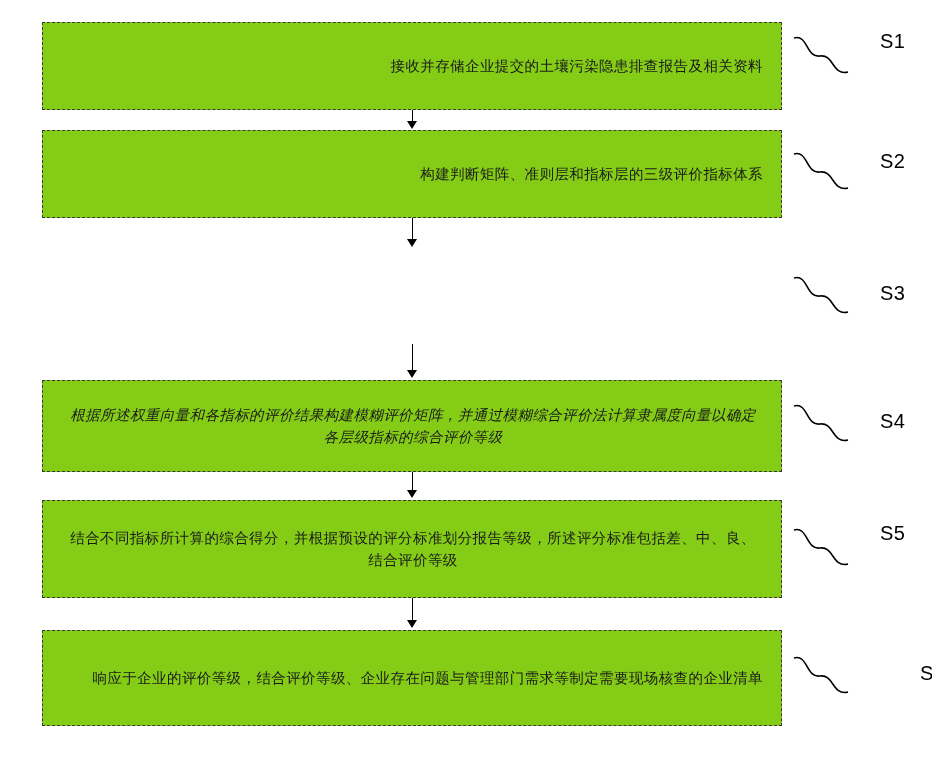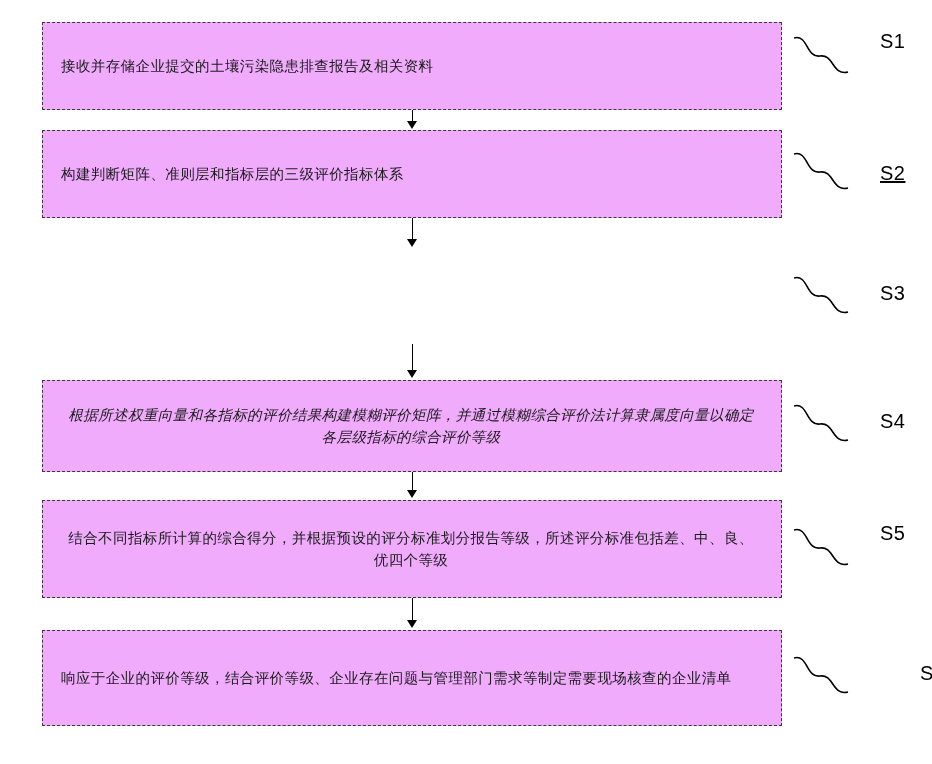--- a/index.html
+++ b/index.html
@@ -16,25 +16,25 @@
   }
   #flowchart {
     position: relative;
     width: 932px;
     height: 764px;
   }
   .step-box {
     position: absolute;
     left: 42px;
     border: 1px dashed #3a3a3a;
-    background: #f0abfc;
+    background: #84cc16;
     box-sizing: border-box;
     display: flex;
     align-items: center;
-    justify-content: flex-start;
+    justify-content: flex-end;
     text-align: center;
     padding: 6px 18px;
   }
   .step-text {
     font-size: 14.5px;
     line-height: 1.55;
     color: #1a1a1a;
     letter-spacing: 0.4px;
     max-width: 700px;
   }
@@ -81,21 +81,21 @@
 
   <div class="connector" style="top:110px; height:12px;"></div>
   <div class="arrow-head" style="top:121px;"></div>
 
   <div class="step-box" style="top:130px; height:88px; width:740px;">
     <div class="step-text">构建判断矩阵、准则层和指标层的三级评价指标体系</div>
   </div>
   <svg class="squiggle" style="top:148px; left:790px;" viewBox="0 0 62 46">
     <path d="M4 6 C 18 2, 16 26, 30 24 C 44 22, 42 44, 58 40" fill="none" stroke="#000" stroke-width="1.6"></path>
   </svg>
-  <div class="step-label" style="top:162px; left:880px;text-decoration:underline;">S2</div>
+  <div class="step-label" style="top:150px; left:880px;">S2</div>
 
   <div class="connector" style="top:218px; height:22px;"></div>
   <div class="arrow-head" style="top:239px;"></div>
 
   <svg class="squiggle" style="top:272px; left:790px;" viewBox="0 0 62 46">
     <path d="M4 6 C 18 2, 16 26, 30 24 C 44 22, 42 44, 58 40" fill="none" stroke="#000" stroke-width="1.6"></path>
   </svg>
   <div class="step-label" style="top:282px; left:880px;">S3</div>
 
   <div class="connector" style="top:344px; height:26px;"></div>
@@ -106,21 +106,21 @@
   </div>
   <svg class="squiggle" style="top:400px; left:790px;" viewBox="0 0 62 46">
     <path d="M4 6 C 18 2, 16 26, 30 24 C 44 22, 42 44, 58 40" fill="none" stroke="#000" stroke-width="1.6"></path>
   </svg>
   <div class="step-label" style="top:410px; left:880px;">S4</div>
 
   <div class="connector" style="top:472px; height:18px;"></div>
   <div class="arrow-head" style="top:490px;"></div>
 
   <div class="step-box" style="top:500px; height:98px; width:740px;">
-    <div class="step-text">结合不同指标所计算的综合得分，并根据预设的评分标准划分报告等级，所述评分标准包括差、中、良、优四个等级</div>
+    <div class="step-text">结合不同指标所计算的综合得分，并根据预设的评分标准划分报告等级，所述评分标准包括差、中、良、结合评价等级</div>
   </div>
   <svg class="squiggle" style="top:524px; left:790px;" viewBox="0 0 62 46">
     <path d="M4 6 C 18 2, 16 26, 30 24 C 44 22, 42 44, 58 40" fill="none" stroke="#000" stroke-width="1.6"></path>
   </svg>
   <div class="step-label" style="top:522px; left:880px;">S5</div>
 
   <div class="connector" style="top:598px; height:22px;"></div>
   <div class="arrow-head" style="top:620px;"></div>
 
   <div class="step-box" style="top:630px; height:96px; width:740px;">

